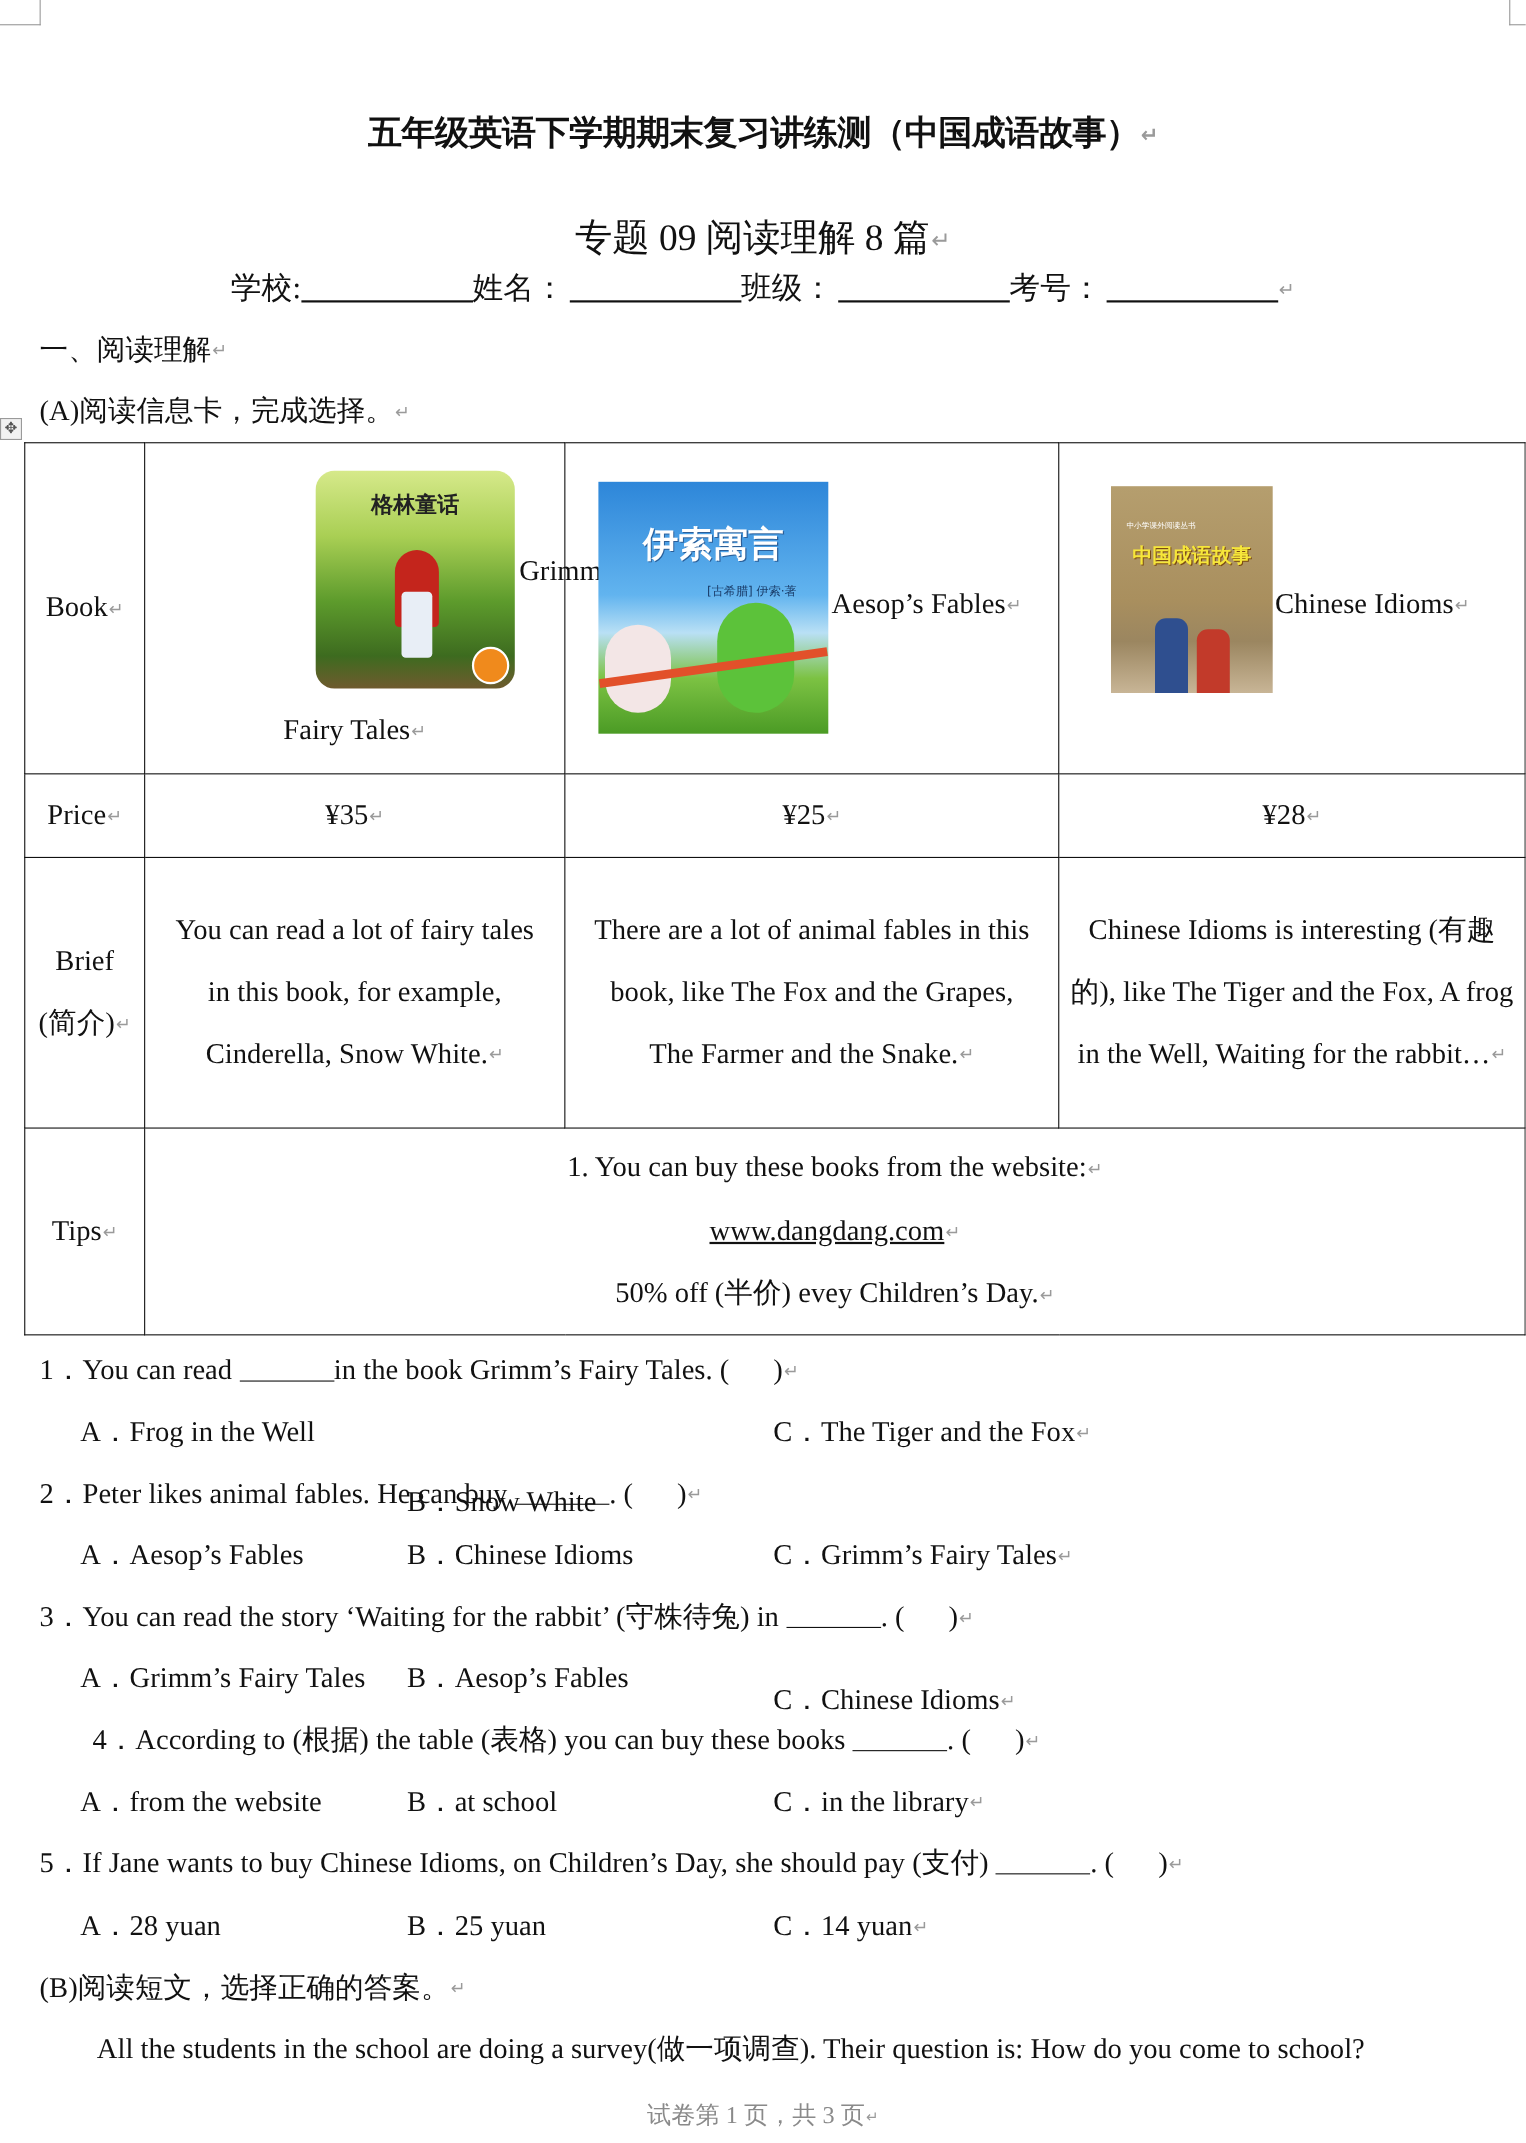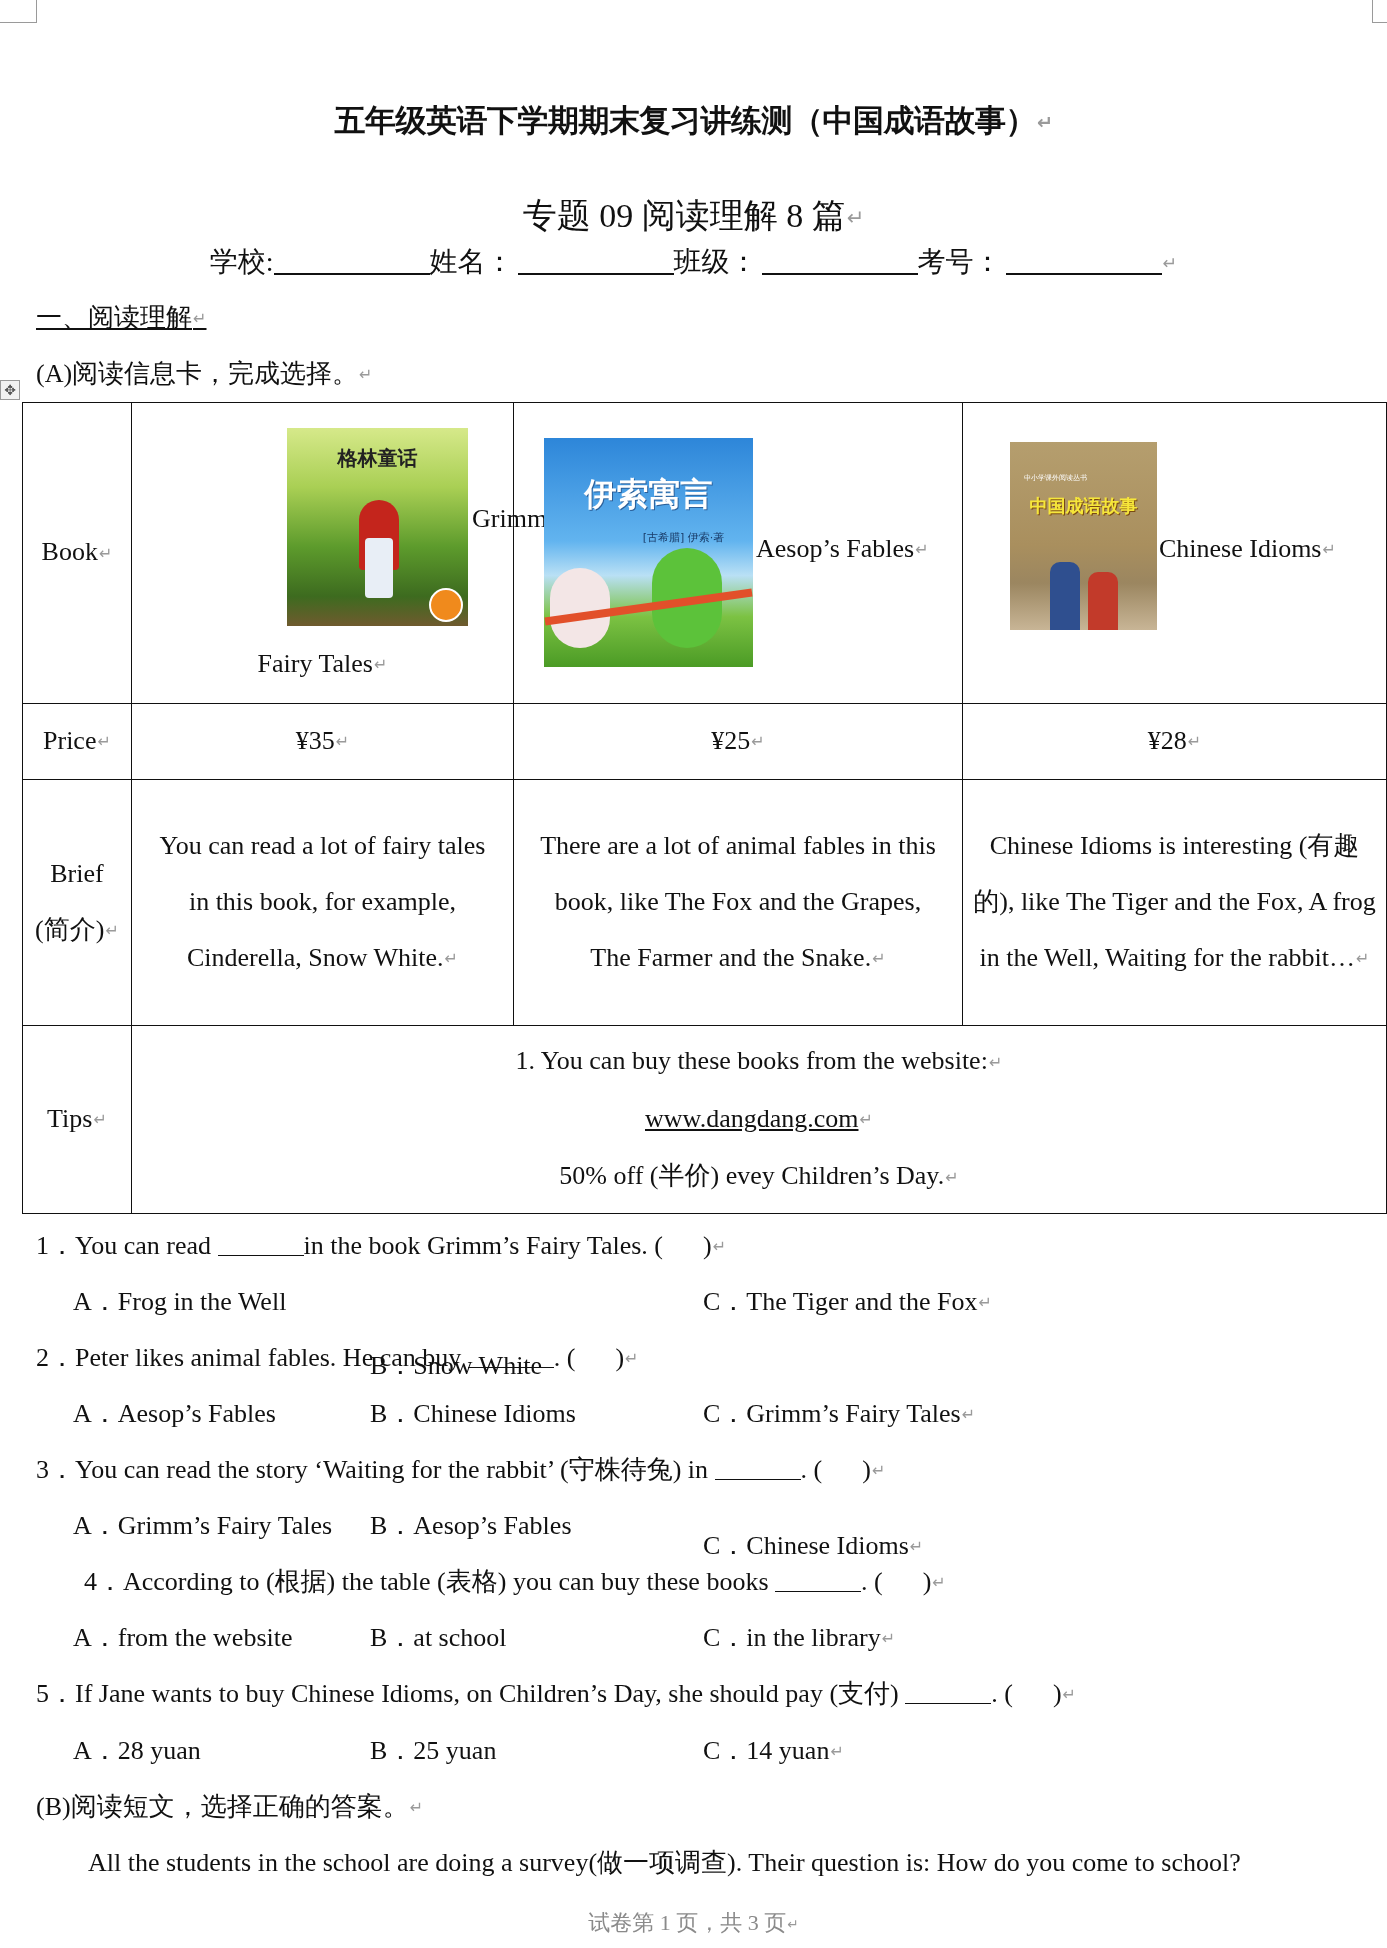--- a/index.html
+++ b/index.html
@@ -10,35 +10,35 @@
   }
   .abs { position: absolute; }
   .pm { color: #9a9a9a; font-family: "DejaVu Sans", sans-serif; font-size: 0.62em; margin-left: 1px; vertical-align: 0.1em; }
   .corner-tl { left: 0; top: 0; width: 36px; height: 22px; border-right: 1px solid #9a9a9a; border-bottom: 1px solid #9a9a9a; }
   .corner-tr { left: 1372px; top: 0; width: 15px; height: 22px; border-left: 1px solid #9a9a9a; border-bottom: 1px solid #9a9a9a; }
 
   .title { left: 0; width: 1387px; top: 100px; text-align: center; font-family: "DejaVu Sans", sans-serif; font-weight: bold; font-size: 31px; letter-spacing: -0.5px; }
   .subtitle { left: 0; width: 1387px; top: 173px; text-align: center; font-size: 34px; margin-top: 20px; }
   .info-line { left: 0; width: 1387px; top: 243px; text-align: center; font-size: 28px; }
   .blank { display: inline-block; border-bottom: 2px solid #111; height: 28px; vertical-align: -4px; }
-  .section-head { left: 36px; top: 300px; font-size: 26px; text-decoration: underline; }
+  .section-head { left: 36px; top: 300px; font-size: 26px; }
   .sub-head { left: 36px; top: 356px; font-size: 26px; }
   .move-handle { left: 0; top: 380px; width: 18px; height: 18px; border: 1px solid #9a9a9a; background: #f2f2f2; font-size: 14px; line-height: 18px; text-align: center; color: #555; font-family: "DejaVu Sans", sans-serif; }
 
   table.info { position: absolute; left: 22px; top: 402px; border-collapse: collapse; table-layout: fixed; width: 1365px; font-size: 26px; }
   table.info td { border: 1.5px solid #111; text-align: center; vertical-align: middle; padding: 0; line-height: 56px; }
   .col0 { width: 109px; } .col1 { width: 382px; } .col2 { width: 449px; } .col3 { width: 424px; }
   .row-book { height: 301px; } .row-price { height: 76px; } .row-brief { height: 246px; } .row-tips { height: 188px; }
   .book-cell { position: relative; }
   .brief-text { padding: 0 14px; }
 
   .cover { position: absolute; overflow: hidden; }
   .cover .ttl { position: absolute; left: 0; right: 0; text-align: center; font-family: "DejaVu Sans", sans-serif; font-weight: bold; }
   .cover-grimm { left: 155px; top: 25px; width: 181px; height: 198px;
-    background: linear-gradient(180deg, #d6e98a 0%, #a9cf54 30%, #5d9b2c 60%, #3d6b1f 85%, #6f5a2e 100%); }
+    background: linear-gradient(180deg, #d6e98a 0%, #a9cf54 30%, #5d9b2c 60%, #3d6b1f 85%, #6f5a2e 100%); border-radius: 17px; }
   .cover-aesop { left: 30px; top: 35px; width: 209px; height: 229px;
     background: linear-gradient(180deg, #2d86d9 0%, #62b4ef 45%, #b9e0f5 60%, #7cc243 78%, #4b9b25 100%); }
   .cover-idioms { left: 47px; top: 39px; width: 147px; height: 188px;
     background: linear-gradient(180deg, #b59e6e 0%, #a98f5e 55%, #9b8660 75%, #c8b596 100%); }
 
   .q { position: absolute; left: 36px; font-size: 26px; white-space: nowrap; }
   .opt { position: absolute; font-size: 26px; white-space: nowrap; }
   .u { display: inline-block; width: 86px; border-bottom: 1.5px solid #111; height: 22px; vertical-align: -2px; }
   .paren { display: inline-block; width: 40px; }
 

